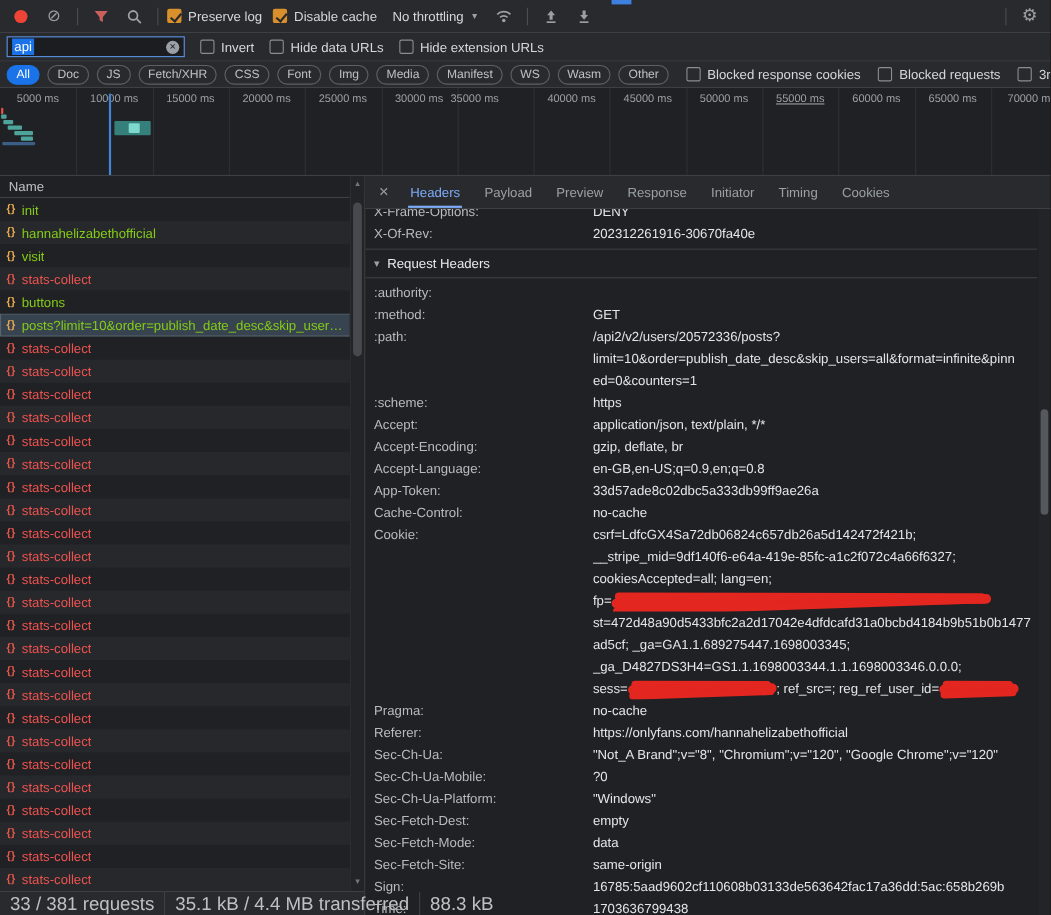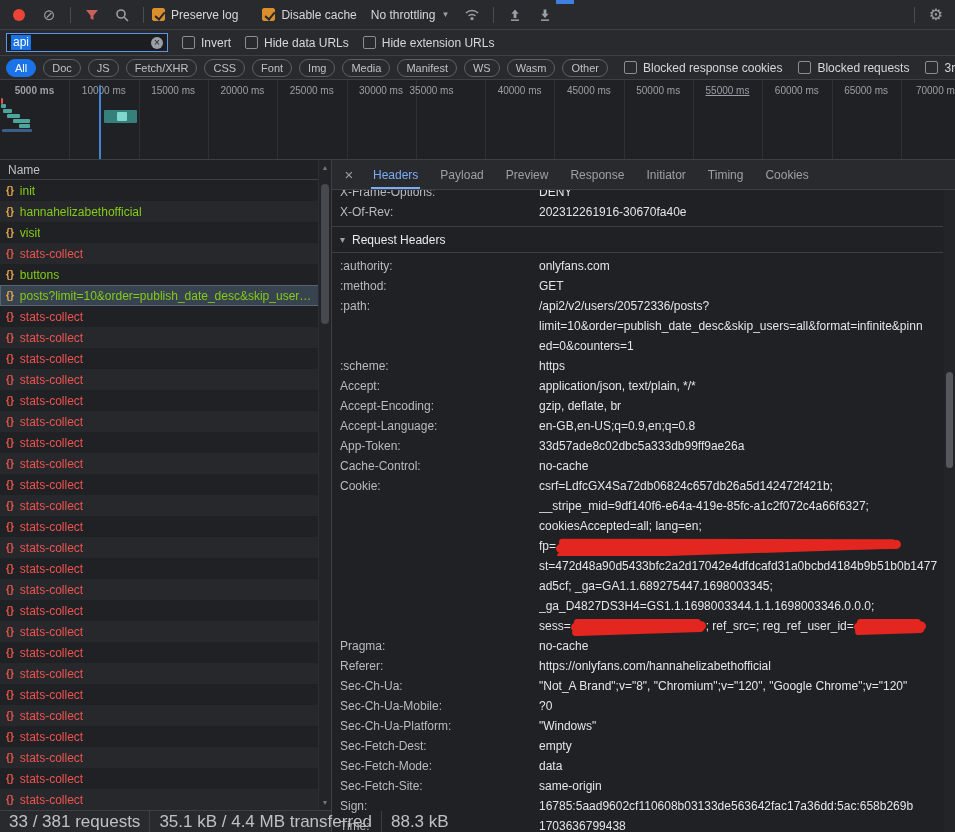--- a/index.html
+++ b/index.html
@@ -103,21 +103,21 @@
       <svg width="14" height="14" viewBox="0 0 14 14">
           <circle cx="6" cy="6" r="4" fill="none" stroke="#9aa0a6" stroke-width="1.6"></circle>
           <line x1="9.2" y1="9.2" x2="13" y2="13" stroke="#9aa0a6" stroke-width="1.6"></line>
         </svg>
     </div>
     <div class="sep"></div>
     <label class="cb-group">
       <span class="checkbox checked"></span>
       <span>Preserve log</span>
     </label>
-    <label class="cb-group" style="margin-left:20px">
+    <label class="cb-group" style="margin-left:6px">
       <span class="checkbox checked"></span>
       <span>Disable cache</span>
     </label>
     <div class="dd" style="margin-left:10px">
       <span>No throttling</span>
       <span class="caret">▼</span>
     </div>
     <div class="tbtn" style="margin-left:6px">
       <svg width="16" height="13" viewBox="0 0 16 13">
           <path d="M2 5 A 8.5 8.5 0 0 1 14 5" fill="none" stroke="#9aa0a6" stroke-width="1.5"></path>
@@ -191,21 +191,21 @@
           <span>Blocked requests</span>
         </label>
         <label class="cb-group">
           <span class="checkbox"></span>
           <span>3rd-party requests</span>
         </label>
       </div>
   </div>
 
   <div class="overview">
-      <div class="tick" style="left: 0px; font-weight: bold;">5000 ms</div>
+      <div class="tick" style="left: 0px;">5000 ms</div>
       <div class="grid" style="left: 69.3px;"></div>
       <div class="tick" style="left: 69.3px;">10000 ms</div>
       <div class="grid" style="left: 138.6px;"></div>
       <div class="tick" style="left: 138.6px;">15000 ms</div>
       <div class="grid" style="left: 207.9px;"></div>
       <div class="tick" style="left: 207.9px;">20000 ms</div>
       <div class="grid" style="left: 277.2px;"></div>
       <div class="tick" style="left: 277.2px;">25000 ms</div>
       <div class="grid" style="left: 346.5px;"></div>
       <div class="tick" style="left: 346.5px;">30000 ms</div>
@@ -399,21 +399,20 @@
             <span class="hname">X-Of-Rev:</span>
             <div class="hval">202312261916-30670fa40e</div>
           </div>
           <div class="hdivider"></div>
           <div class="hsection">
             <span class="tri">▾</span>
             <span>Request Headers</span>
           </div>
           <div class="hrow">
             <span class="hname">:authority:</span>
-            <div class="hval">onlyfans.com</div>
           </div>
           <div class="hrow">
             <span class="hname">:method:</span>
             <div class="hval">GET</div>
           </div>
           <div class="hrow">
             <span class="hname">:path:</span>
             <div class="hval">
               <div class="vline">/api2/v2/users/20572336/posts?</div>
               <div class="vline">limit=10&amp;order=publish_date_desc&amp;skip_users=all&amp;format=infinite&amp;pinn</div>

